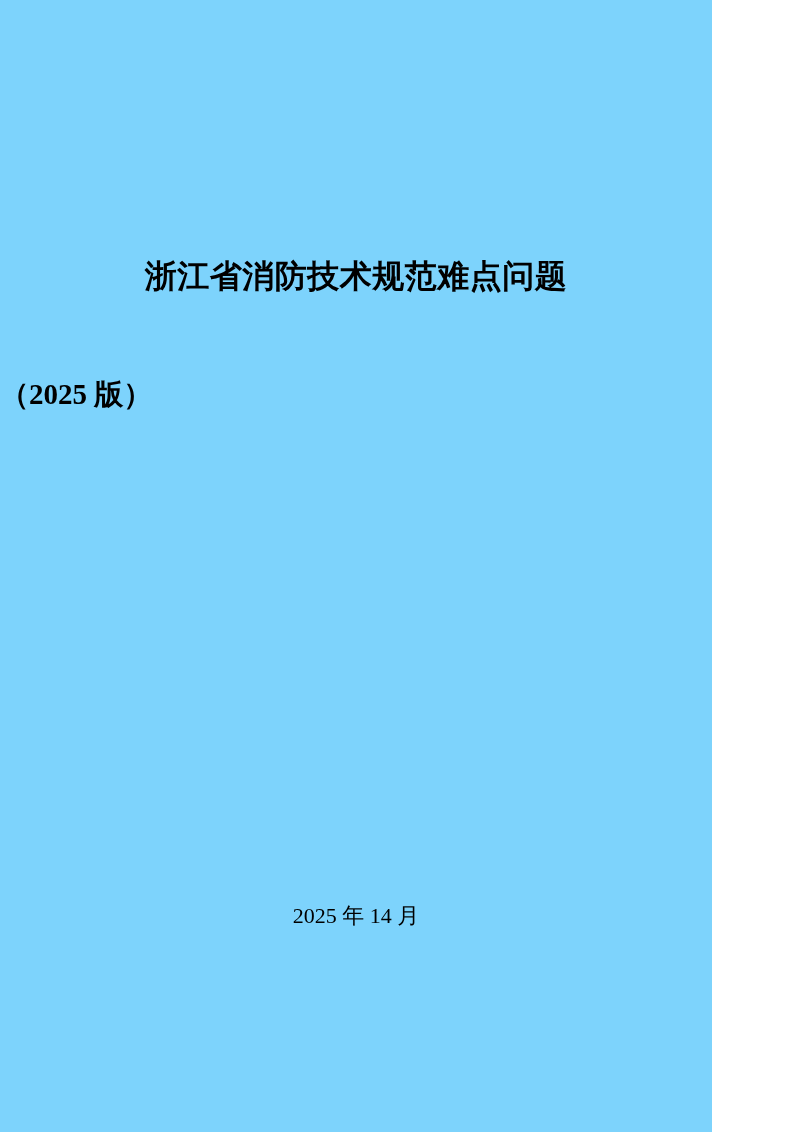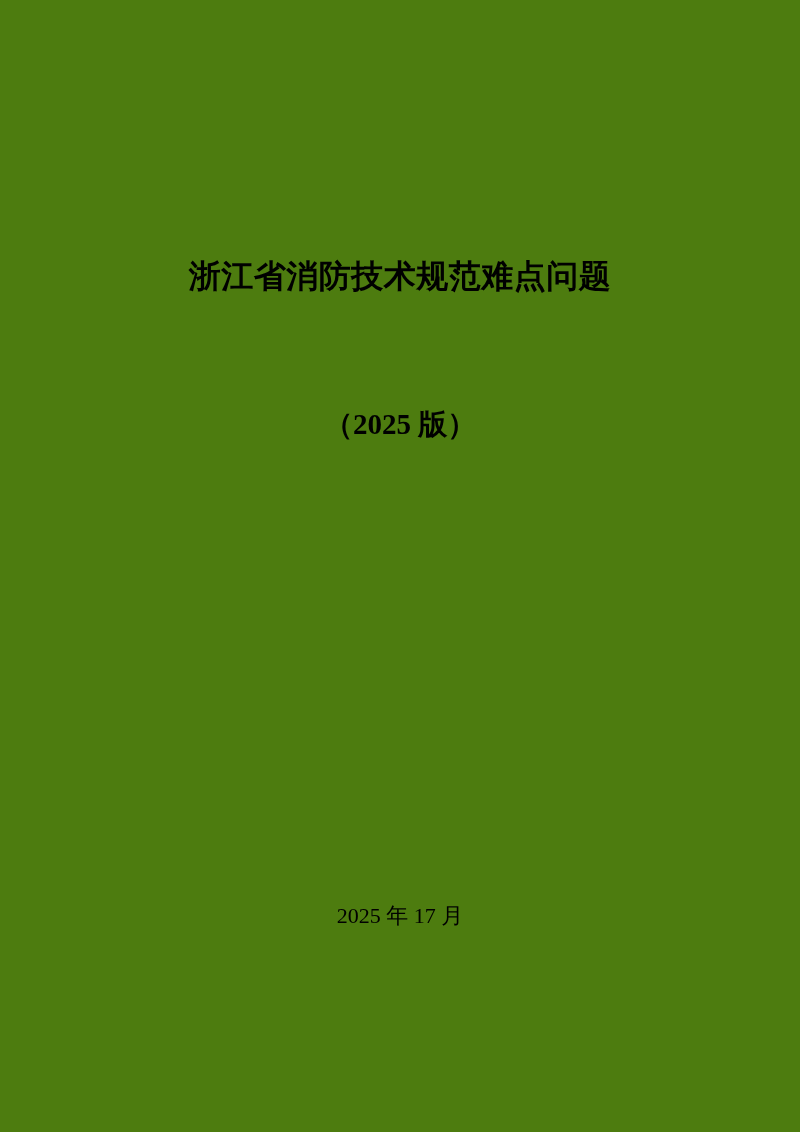--- a/index.html
+++ b/index.html
@@ -2,23 +2,23 @@
 <html><head>
 <meta charset="utf-8">
 <style>
   html, body {
     margin: 0;
     padding: 0;
     background: #ffffff;
   }
   .page {
     position: relative;
-    width: 800px;
+    width: 712px;
     height: 1132px;
-    background: #4d7c0f;
+    background: #7dd3fc;
     overflow: hidden;
     font-family: "Liberation Serif", "DejaVu Serif", serif;
     color: #000000;
   }
   .title-block {
     position: absolute;
     top: 254px;
     left: 0;
     width: 100%;
     text-align: center;
@@ -28,26 +28,24 @@
     font-weight: bold;
     line-height: 44px;
     letter-spacing: 0.5px;
     white-space: nowrap;
   }
   .edition {
     position: absolute;
     top: 374px;
     left: 0;
     width: 100%;
-    text-align: center;
     font-size: 29px;
     font-weight: bold;
     line-height: 40px;
     white-space: nowrap;
-    margin-top: 30px;
   }
   .date {
     position: absolute;
     top: 899px;
     left: 0;
     width: 100%;
     text-align: center;
     font-size: 22px;
     font-weight: normal;
     line-height: 34px;
@@ -55,14 +53,14 @@
   }
 </style>
 </head>
 <body>
 
 <div class="page">
   <div class="title-block">
     <div class="title-line">浙江省消防技术规范难点问题</div>
   </div>
   <div class="edition">（2025 版）</div>
-  <div class="date">2025 年 17 月</div>
+  <div class="date">2025 年 14 月</div>
 </div>
 
 </body></html>

